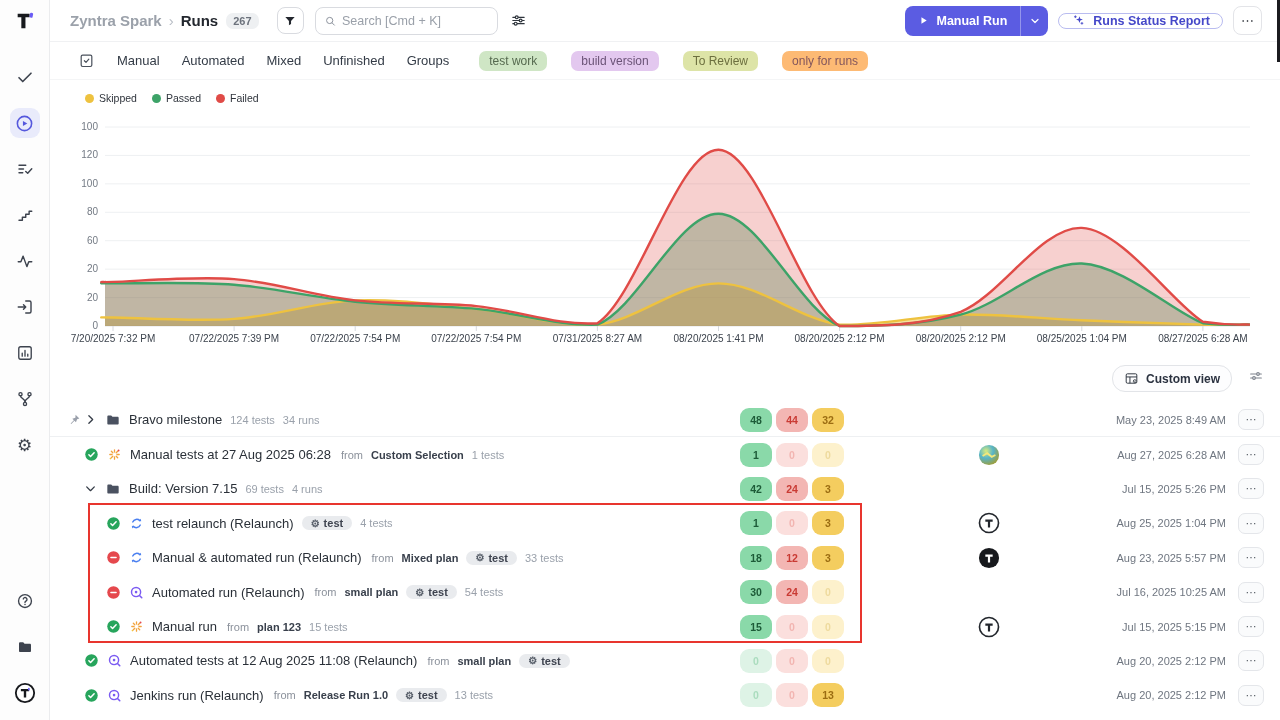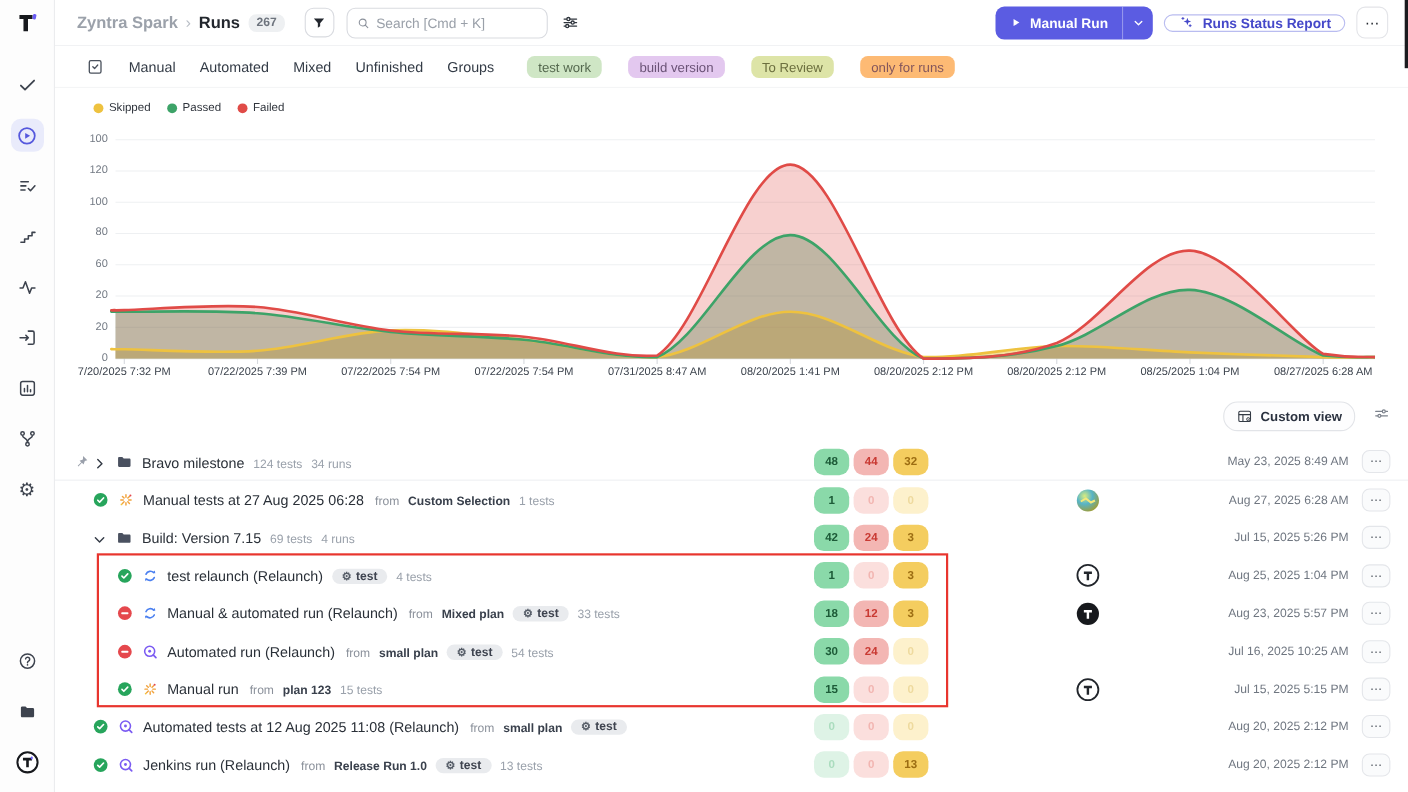--- a/index.html
+++ b/index.html
@@ -73,21 +73,21 @@
   #toolbar { position:absolute; right:0; top:358px; height:40px; left:50px; }
   .cv-btn { position:absolute; right:48px; top:7px; height:27px; display:flex; align-items:center;
     gap:7px; padding:0 11px; border:1px solid #e2e4e8; border-radius:13px; background:#fdfdfe;
     font-size:12px; font-weight:600; color:#2b3240; cursor:pointer; }
   .tb-sliders { position:absolute; right:16px; top:10px; cursor:pointer; }
 
   
   #list { position:absolute; left:50px; right:0; top:398px; bottom:0; padding-top:5px; }
   .row { position:relative; height:34.4px; display:flex; align-items:center; }
   .row.sep { border-bottom:1px solid #eef0f2; }
-  .rleft { display:flex; align-items:flex-end; gap:8px; }
+  .rleft { display:flex; align-items:center; gap:8px; }
   .row .pin { position:absolute; left:18px; top:10px; }
   .pad0 { padding-left:34px; } .pad1 { padding-left:56px; }
   .rtitle { font-size:13px; color:#2a3038; white-space:nowrap; }
   .rfrom { font-size:11px; color:#8b919b; margin-left:2px; }
   .rfromv { font-size:11px; font-weight:700; color:#39404c; }
   .chip { display:inline-flex; align-items:center; gap:4px; background:#e9ebee; border-radius:10px;
     padding:1px 9px; font-size:11px; font-weight:600; color:#3f4450; }
   .chip-gear { font-size:10px; color:#565d68; }
   .rmeta { font-size:11px; color:#9aa1ab; white-space:nowrap; }
   .badges { position:absolute; left:690px; display:flex; gap:4px; }
@@ -328,21 +328,21 @@
       <span class="ylab" style="left: 8px; top: 183.143px;">20</span>
       <span class="ylab" style="left: 8px; top: 154.714px;">60</span>
       <span class="ylab" style="left: 8px; top: 126.286px;">80</span>
       <span class="ylab" style="left: 8px; top: 97.8571px;">100</span>
       <span class="ylab" style="left: 8px; top: 69.4286px;">120</span>
       <span class="ylab" style="left: 8px; top: 41px;">100</span>
       <span class="xlab" style="left: 3px;">7/20/2025 7:32 PM</span>
       <span class="xlab" style="left: 124.1px;">07/22/2025 7:39 PM</span>
       <span class="xlab" style="left: 245.2px;">07/22/2025 7:54 PM</span>
       <span class="xlab" style="left: 366.3px;">07/22/2025 7:54 PM</span>
-      <span class="xlab" style="left: 487.4px;">07/31/2025 8:47 AM</span>
+      <span class="xlab" style="left: 487.4px;">07/31/2025 8:27 AM</span>
       <span class="xlab" style="left: 608.5px;">08/20/2025 1:41 PM</span>
       <span class="xlab" style="left: 729.6px;">08/20/2025 2:12 PM</span>
       <span class="xlab" style="left: 850.7px;">08/20/2025 2:12 PM</span>
       <span class="xlab" style="left: 971.8px;">08/25/2025 1:04 PM</span>
       <span class="xlab" style="left: 1092.9px;">08/27/2025 6:28 AM</span>
     </div>
 </div>
 
 <div id="toolbar">
   <div class="cv-btn">

